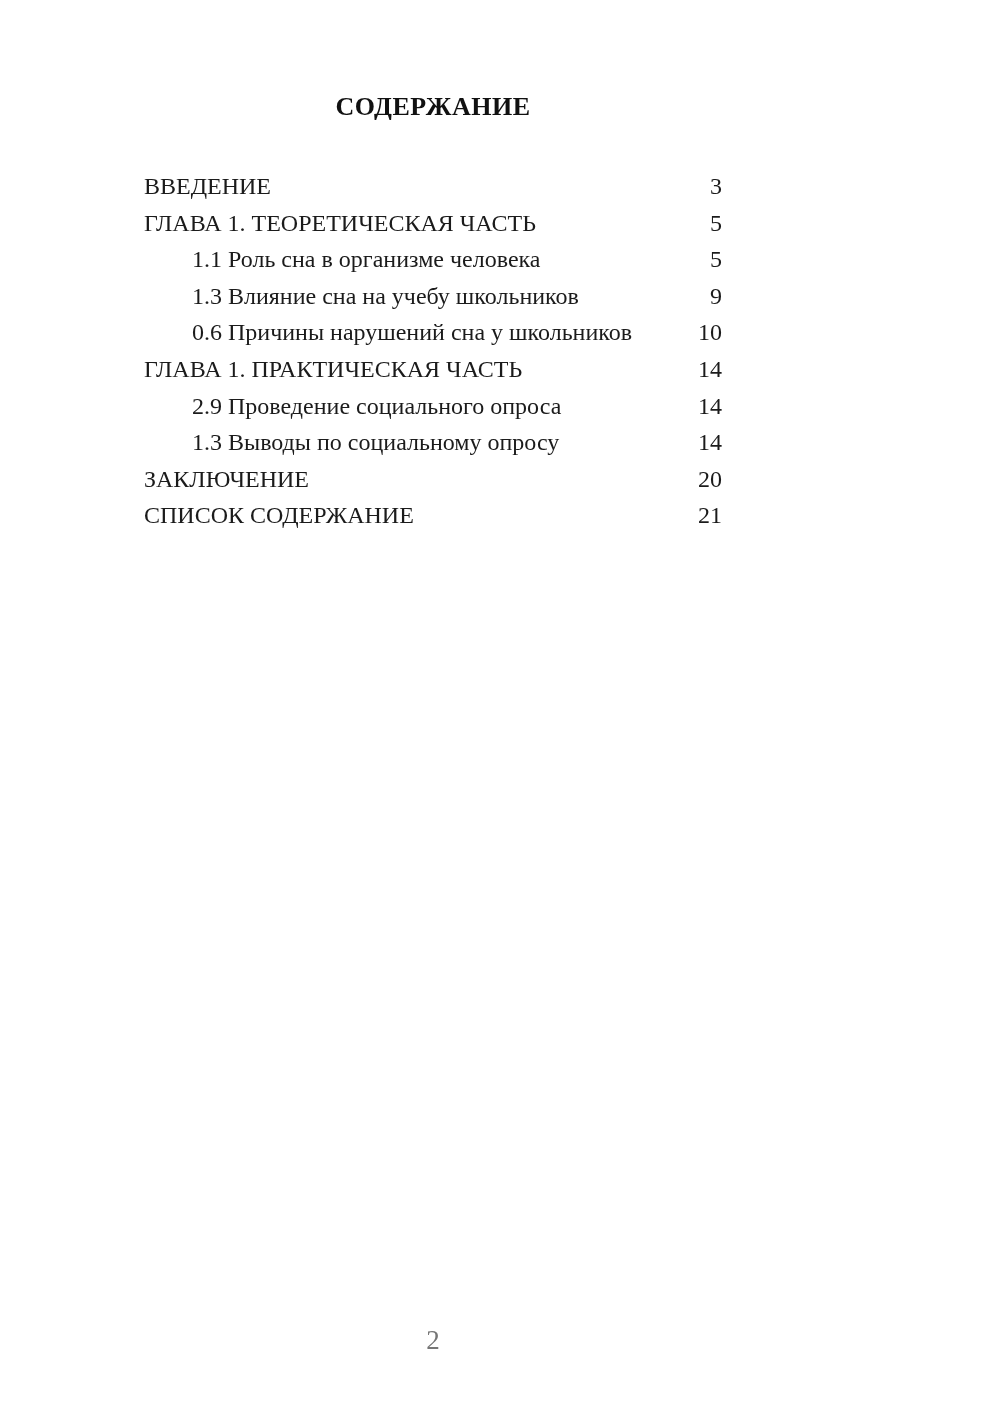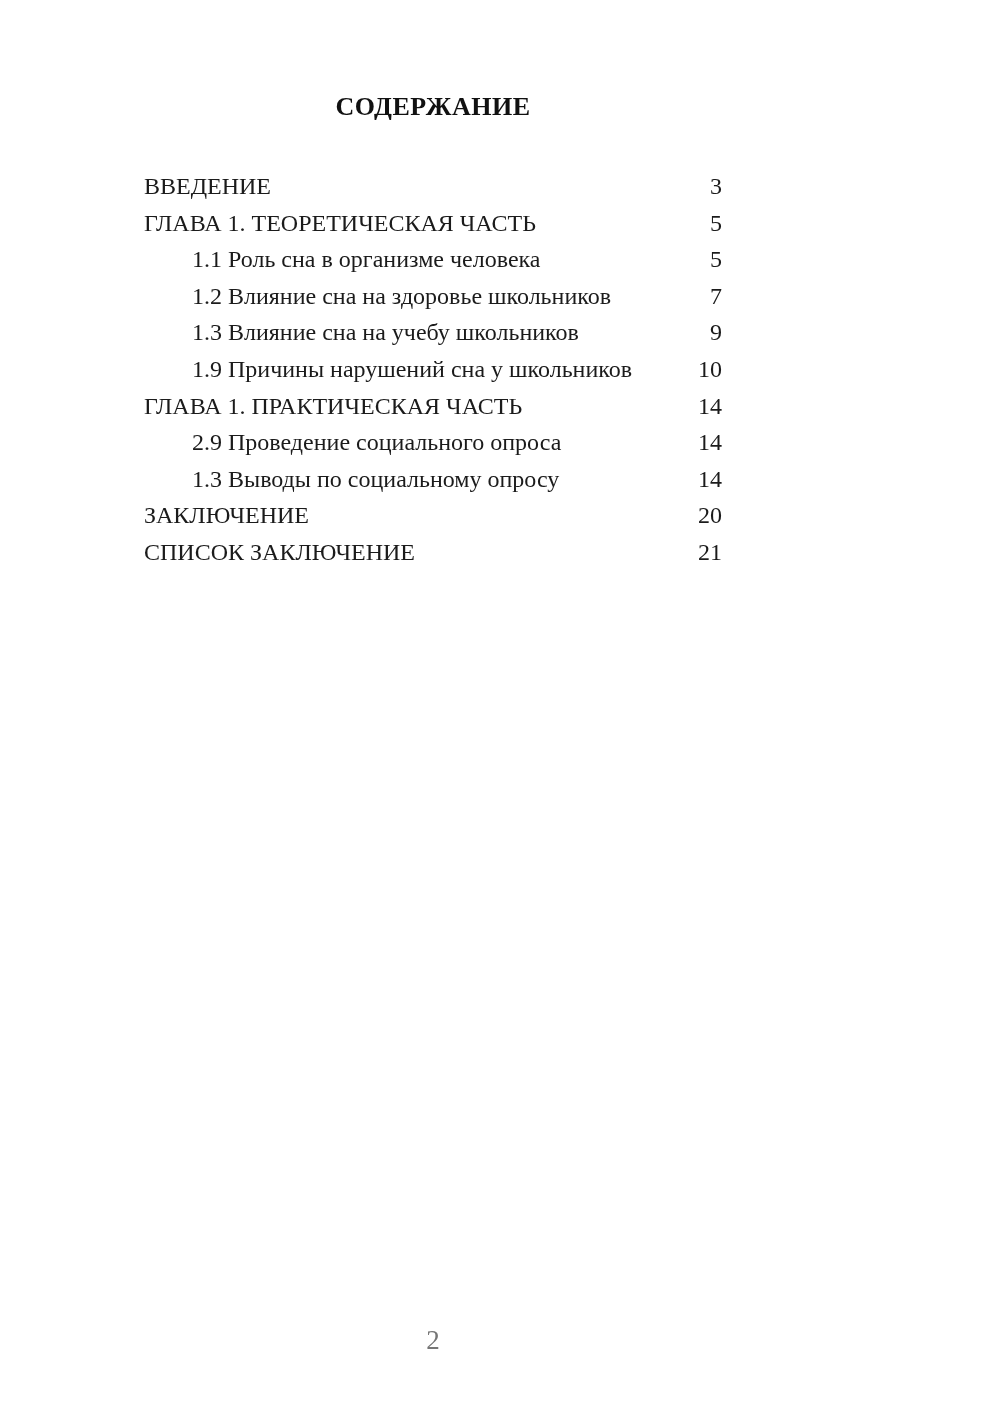--- a/index.html
+++ b/index.html
@@ -79,49 +79,45 @@
   </div>
         <div class="toc-row">
     <span class="toc-label">ГЛАВА 1. ТЕОРЕТИЧЕСКАЯ ЧАСТЬ</span>
     <span class="toc-page">5</span>
   </div>
         <div class="toc-row indent">
     <span class="toc-label">1.1 Роль сна в организме человека</span>
     <span class="toc-page">5</span>
   </div>
         <div class="toc-row indent">
-    <span class="toc-label">1.2 Влияние сна на здоровье школьников</span>
-    <span class="toc-page">7</span>
-  </div>
-        <div class="toc-row indent">
     <span class="toc-label">1.3 Влияние сна на учебу школьников</span>
     <span class="toc-page">9</span>
   </div>
         <div class="toc-row indent">
-    <span class="toc-label">1.9 Причины нарушений сна у школьников</span>
+    <span class="toc-label">0.6 Причины нарушений сна у школьников</span>
     <span class="toc-page">10</span>
   </div>
         <div class="toc-row">
     <span class="toc-label">ГЛАВА 1. ПРАКТИЧЕСКАЯ ЧАСТЬ</span>
     <span class="toc-page">14</span>
   </div>
         <div class="toc-row indent">
     <span class="toc-label">2.9 Проведение социального опроса</span>
     <span class="toc-page">14</span>
   </div>
         <div class="toc-row indent">
     <span class="toc-label">1.3 Выводы по социальному опросу</span>
     <span class="toc-page">14</span>
   </div>
         <div class="toc-row">
     <span class="toc-label">ЗАКЛЮЧЕНИЕ</span>
     <span class="toc-page">20</span>
   </div>
         <div class="toc-row">
-    <span class="toc-label">СПИСОК ЗАКЛЮЧЕНИЕ</span>
+    <span class="toc-label">СПИСОК СОДЕРЖАНИЕ</span>
     <span class="toc-page">21</span>
   </div>
       </div>
 
   </div>
 
   <div class="page-footer">2</div>
 </div>
 
 </body></html>

